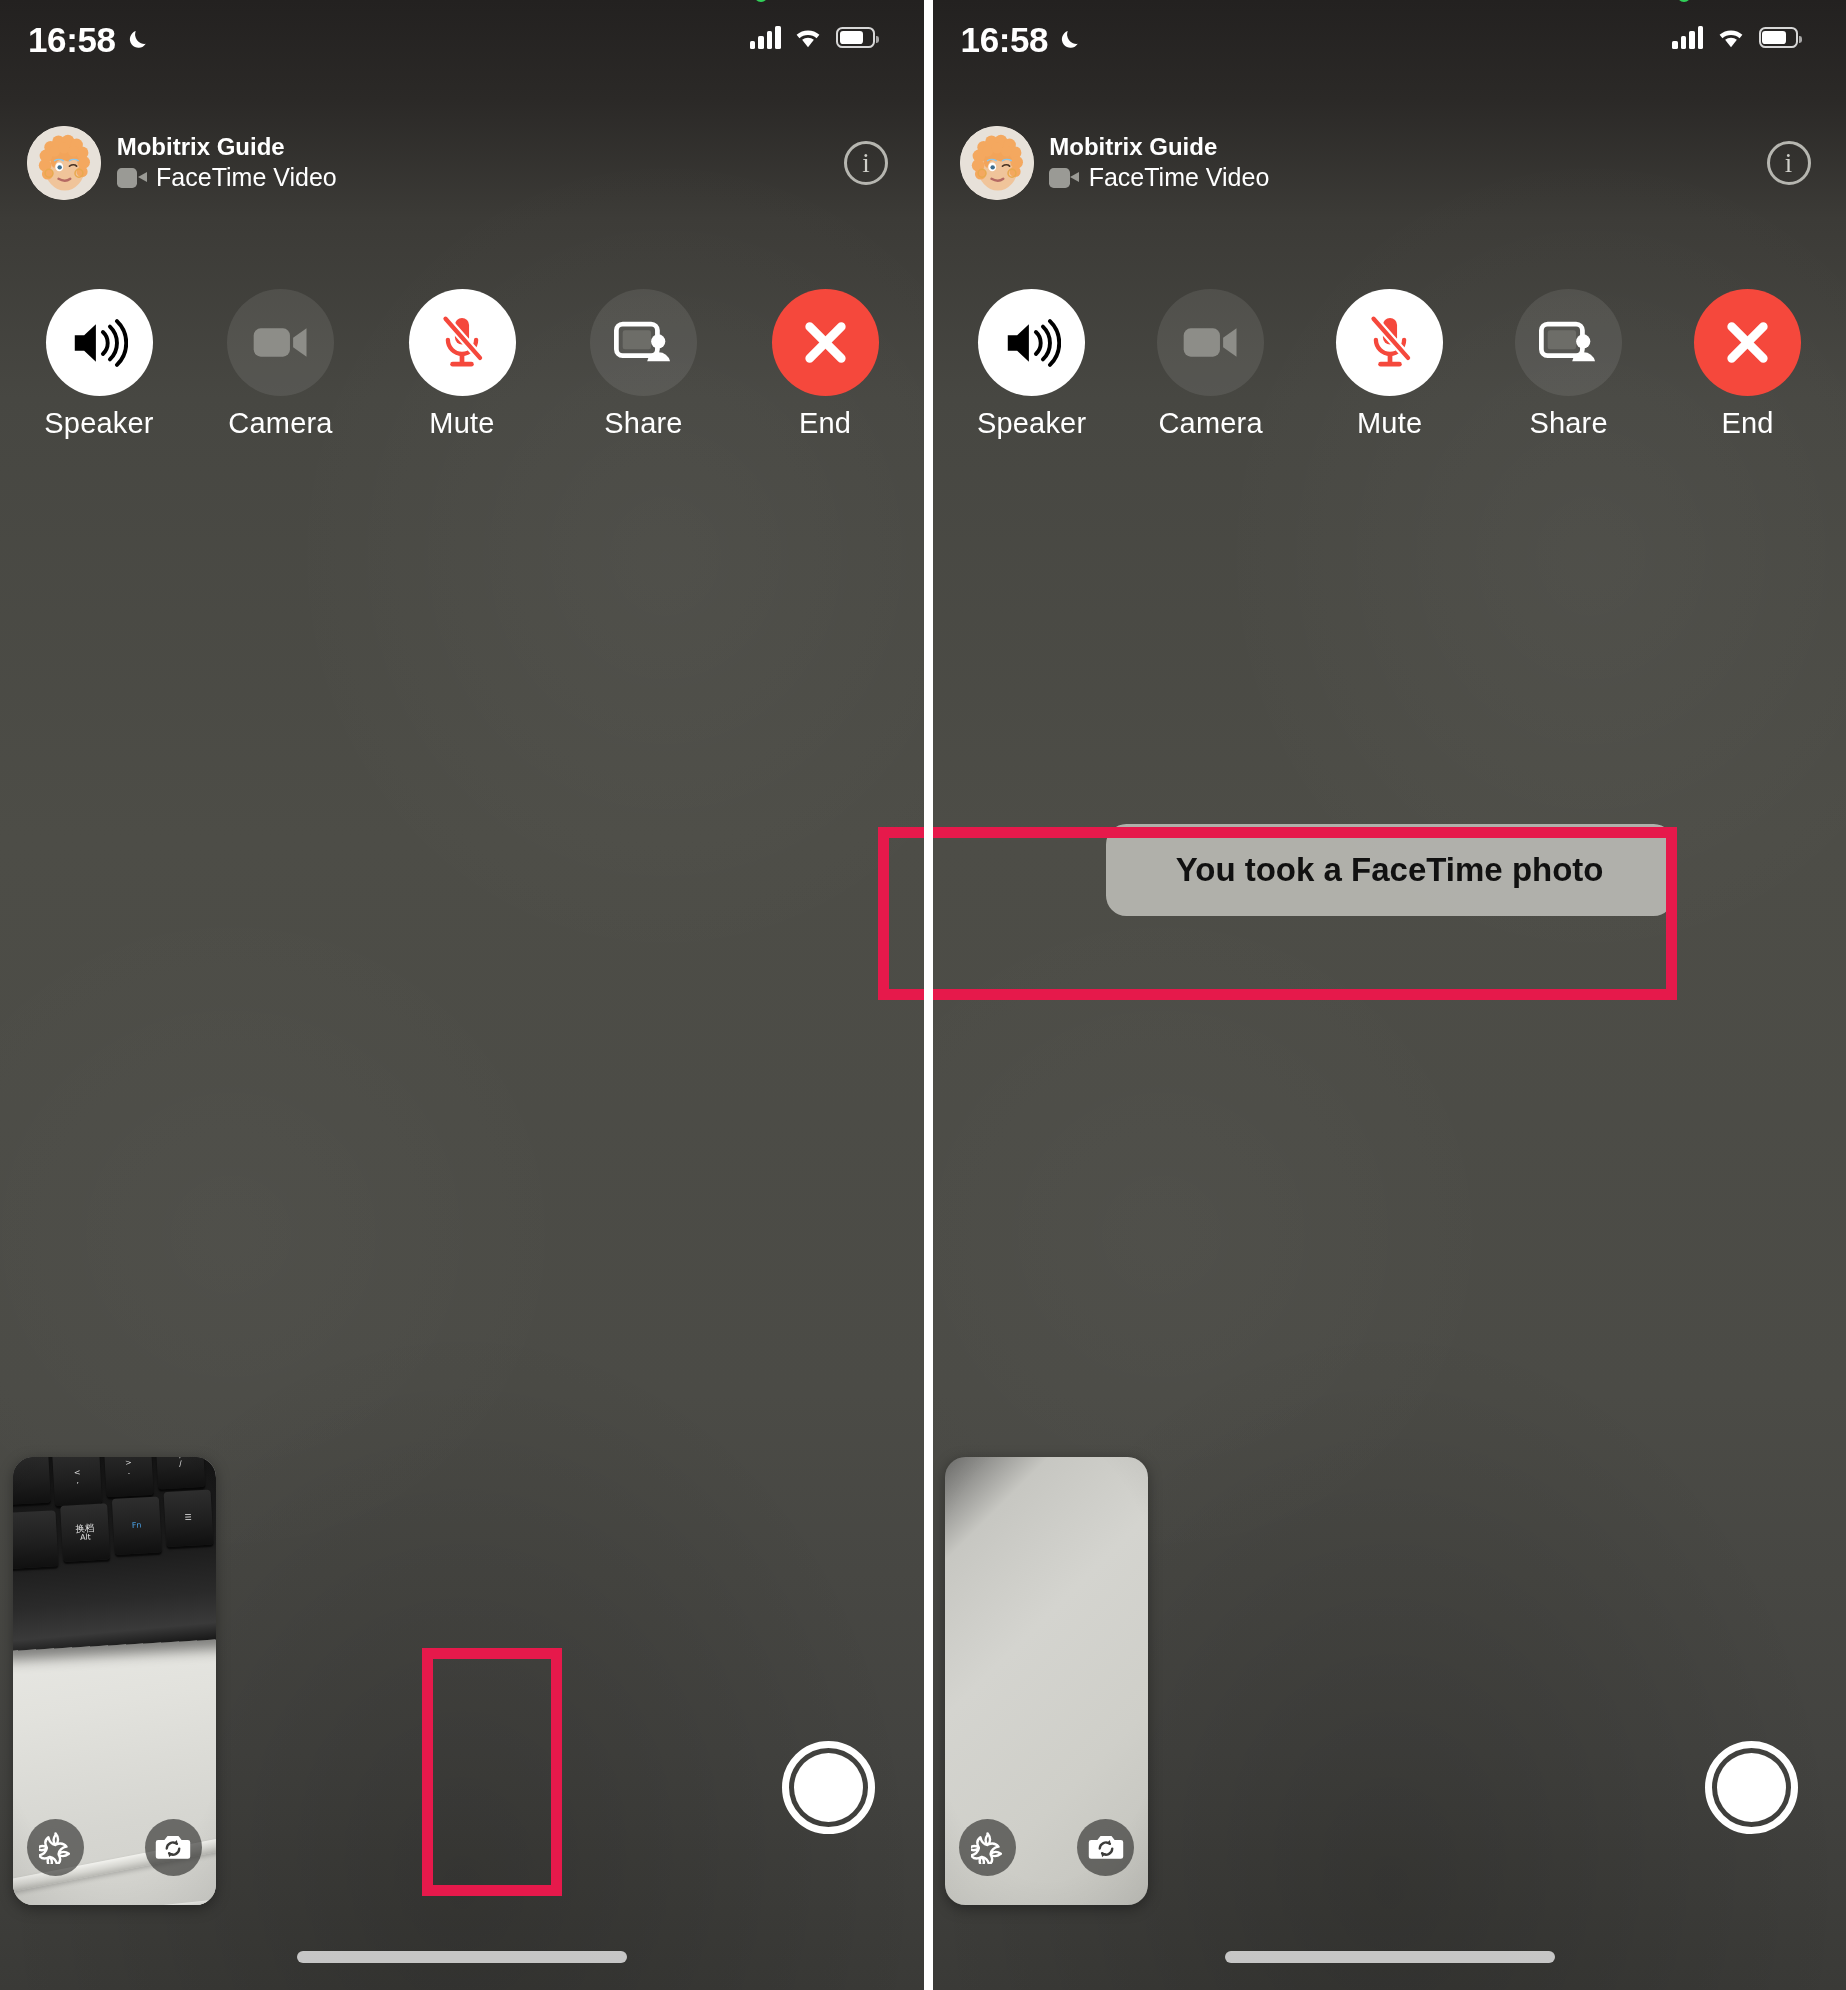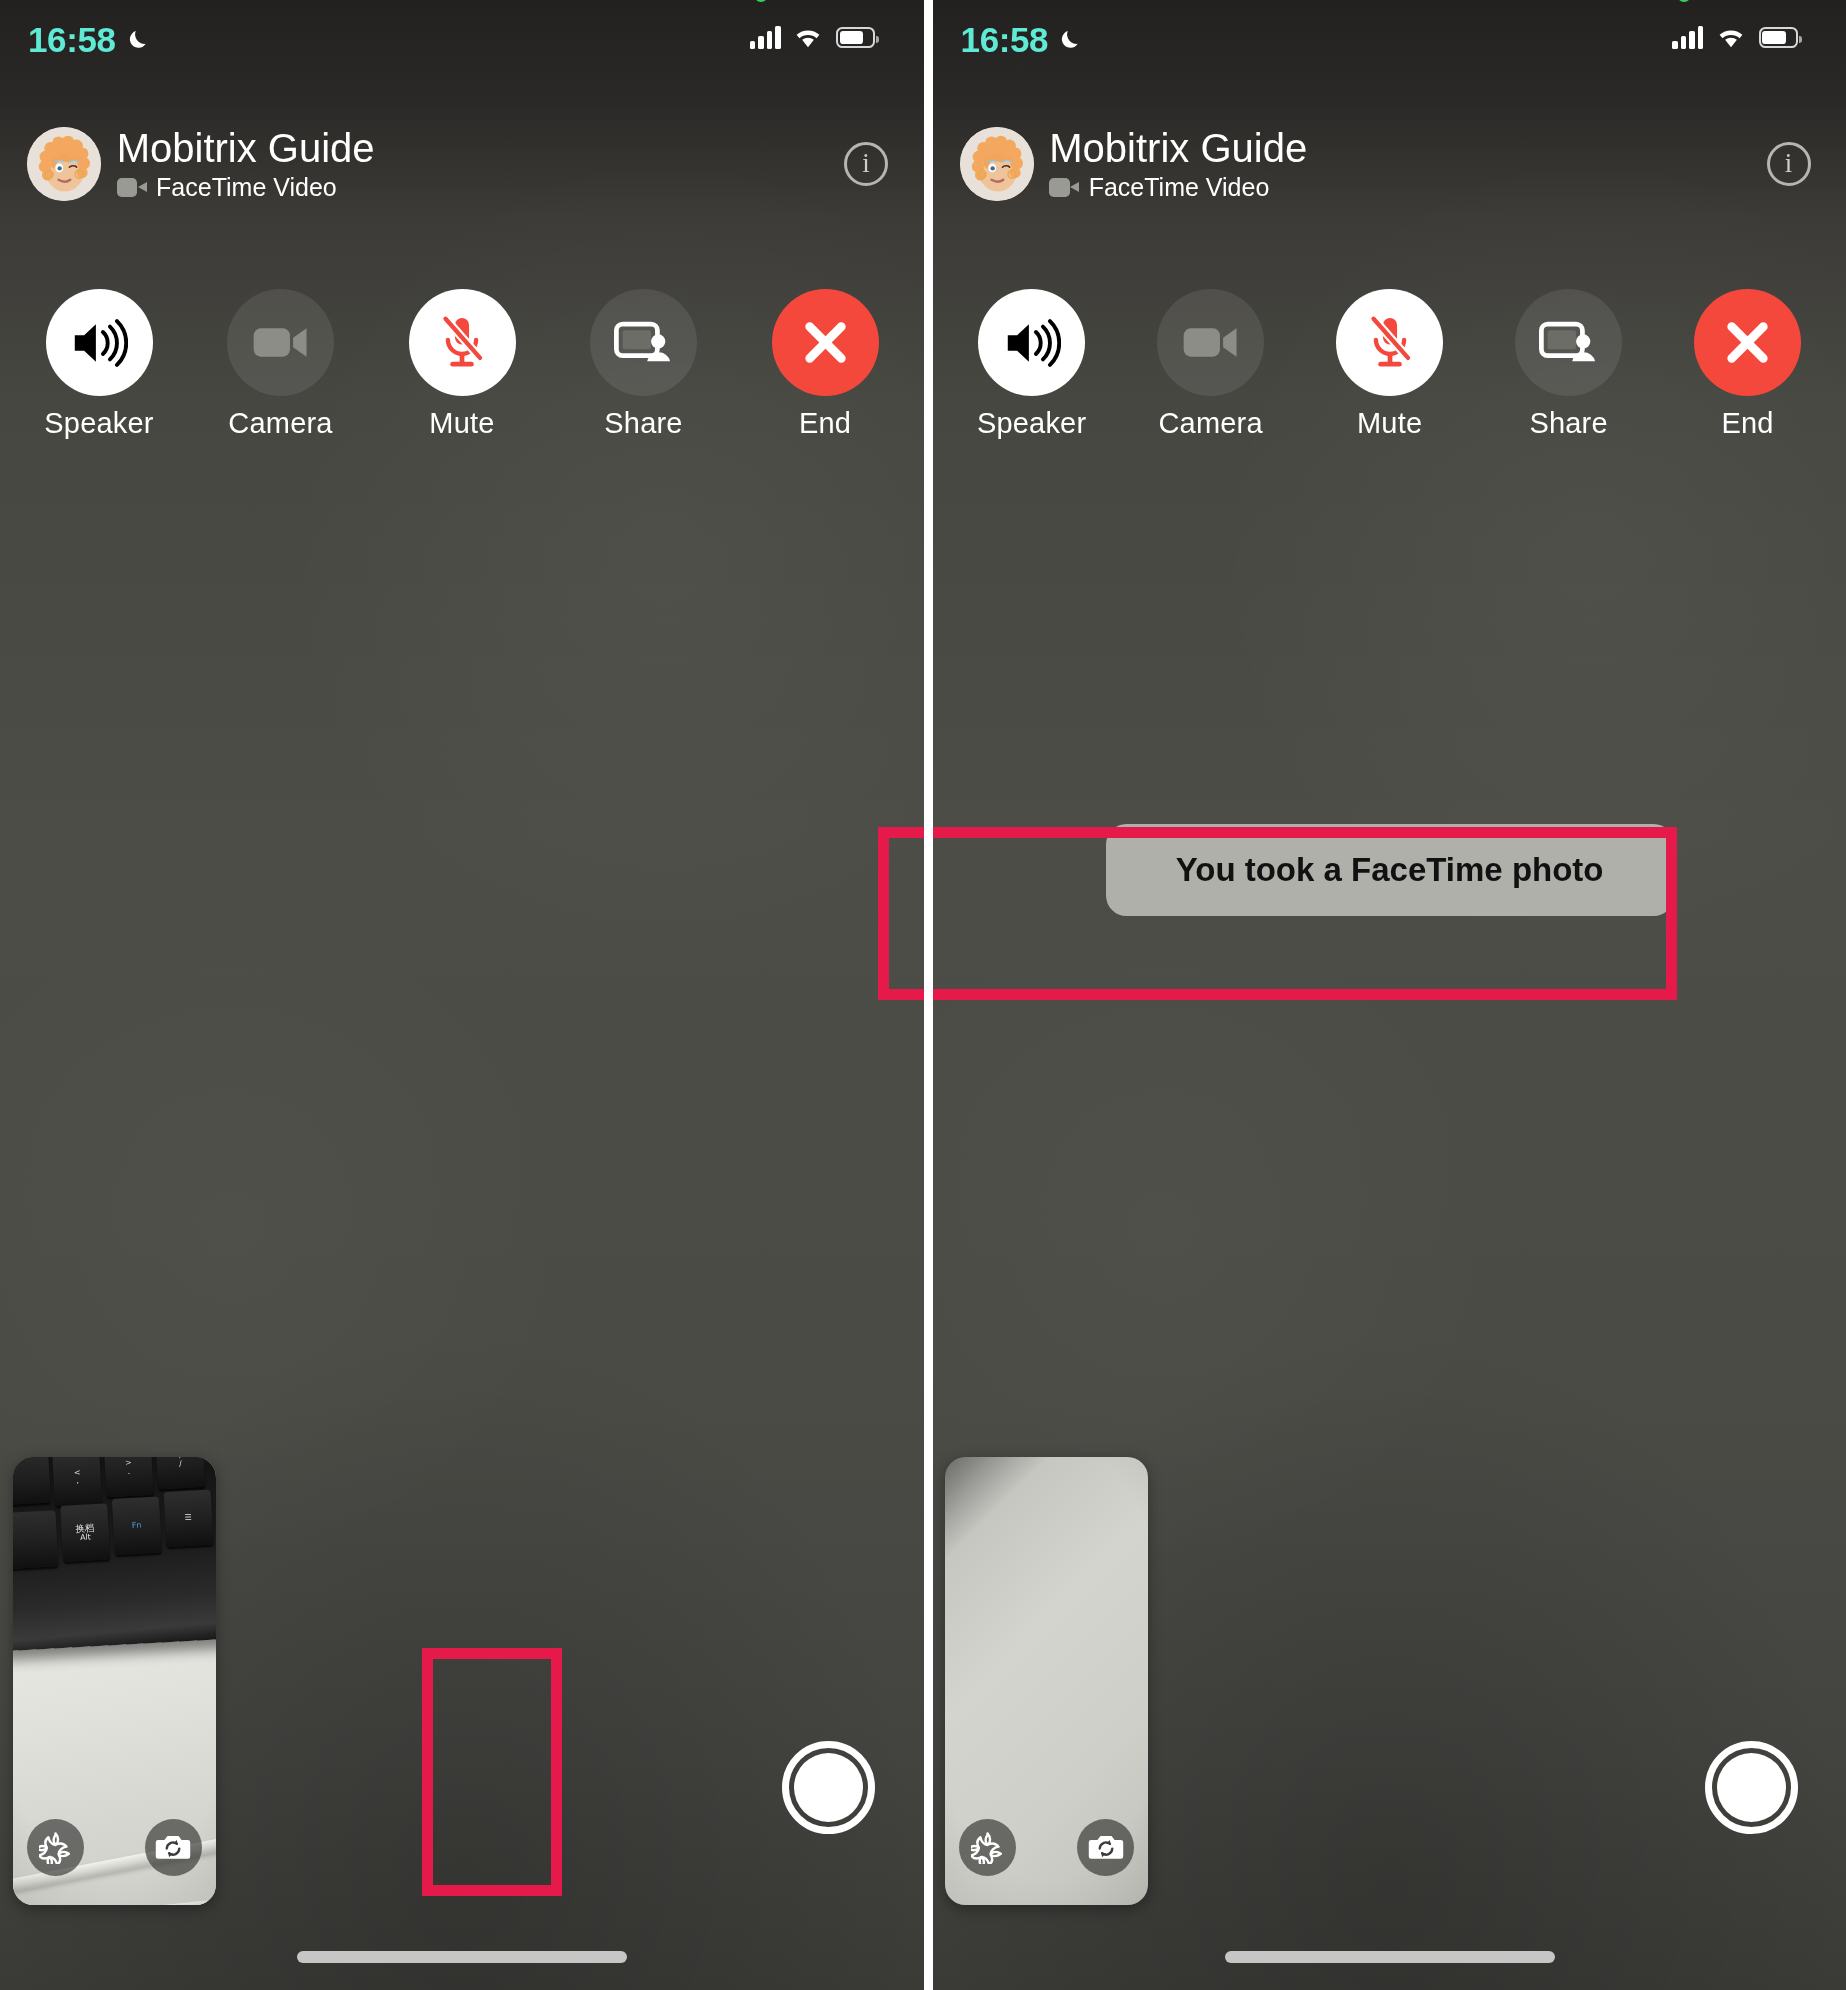--- a/index.html
+++ b/index.html
@@ -48,21 +48,21 @@
     top: 0; left: 0; right: 0;
     height: 75px;
     display: flex;
     align-items: center;
     justify-content: space-between;
     padding: 0 49px 0 28px;
     z-index: 40;
   }
   .sb-left { display: flex; align-items: center; gap: 11px; }
   .sb-time {
-    color: #5eead4;
+    color: #ffffff;
     font-size: 35px;
     font-weight: bold;
     letter-spacing: -0.4px;
     line-height: 1;
     padding-top: 3.1px;
   }
   .moon-icon { width: 25px; height: 25px; position: relative; margin-top: 3.1px; }
   .moon-icon svg { display: block; }
   .sb-right { display: flex; align-items: center; gap: 12.6px; position: relative; }
   .green-dot {
@@ -116,22 +116,22 @@
     width: 74px; height: 74px;
     border-radius: 50%;
     background: radial-gradient(circle at 40% 34%, #efe9e2 0%, #e4ded6 62%, #d8d2ca 100%);
     overflow: hidden;
     flex: 0 0 auto;
     position: relative;
   }
   .caller-text { margin-left: 15.7px; flex: 1 1 auto; min-width: 0; }
   .caller-name {
     color: #ffffff;
-    font-size: 40px;
-    font-weight: normal;
+    font-size: 24px;
+    font-weight: bold;
     line-height: 1.12;
     letter-spacing: 0px;
     white-space: nowrap;
   }
   .caller-sub {
     display: flex;
     align-items: center;
     gap: 9.4px;
     margin-top: 3.1px;
   }

